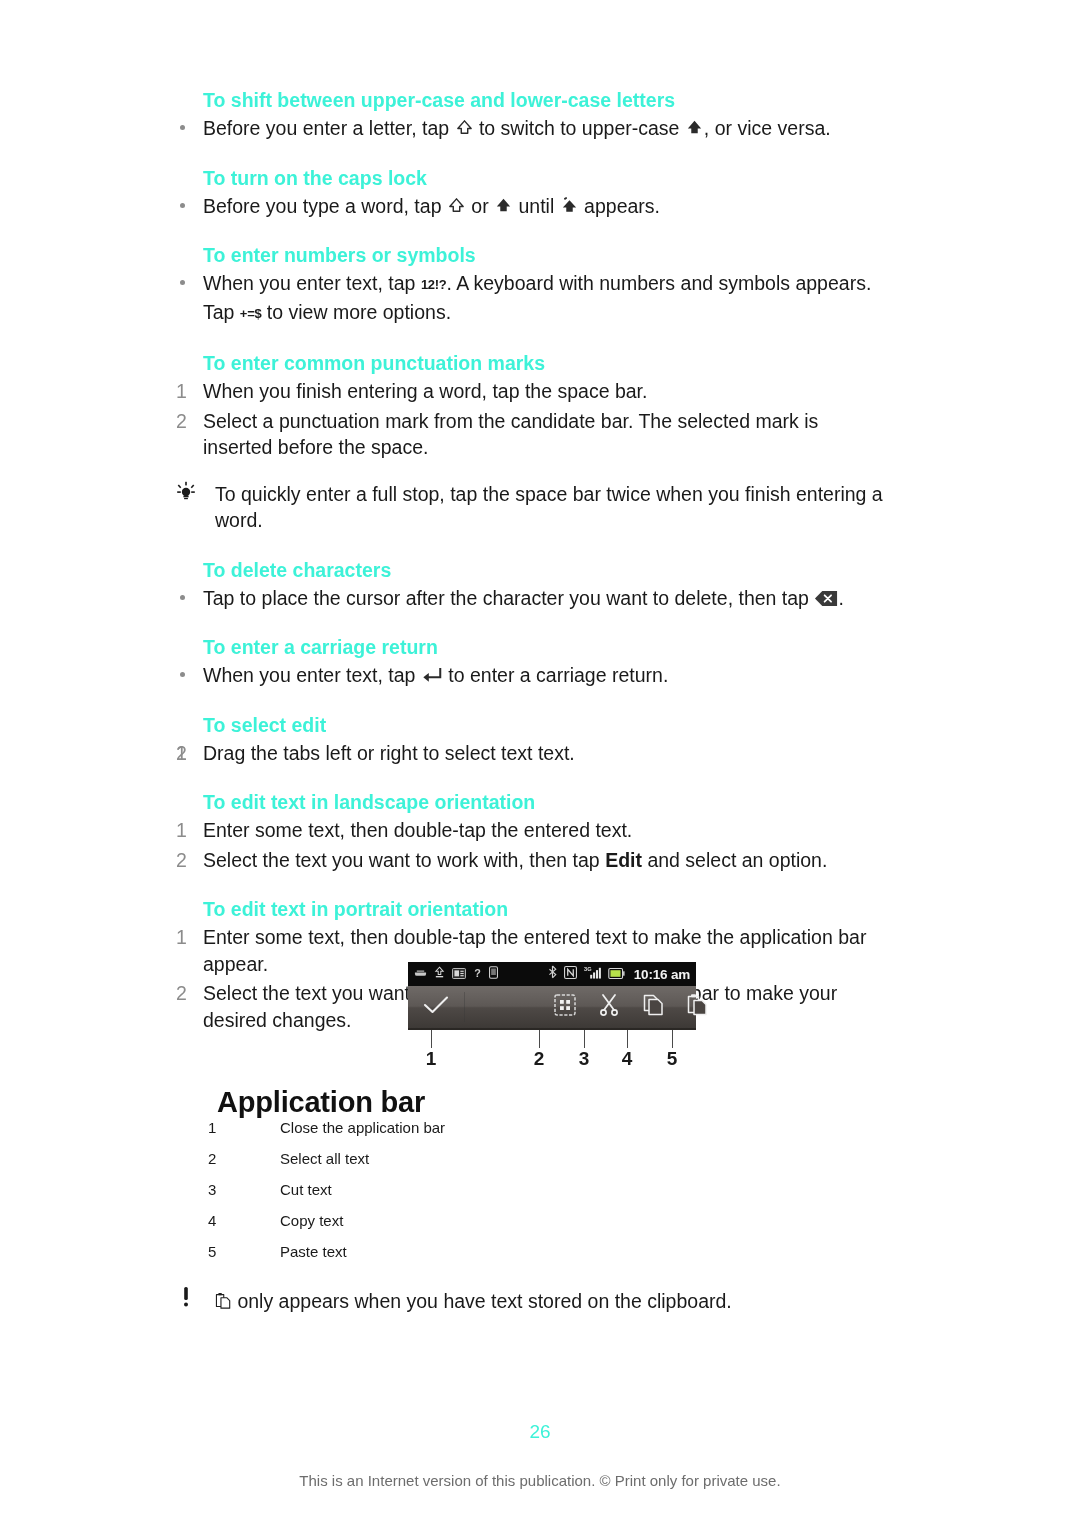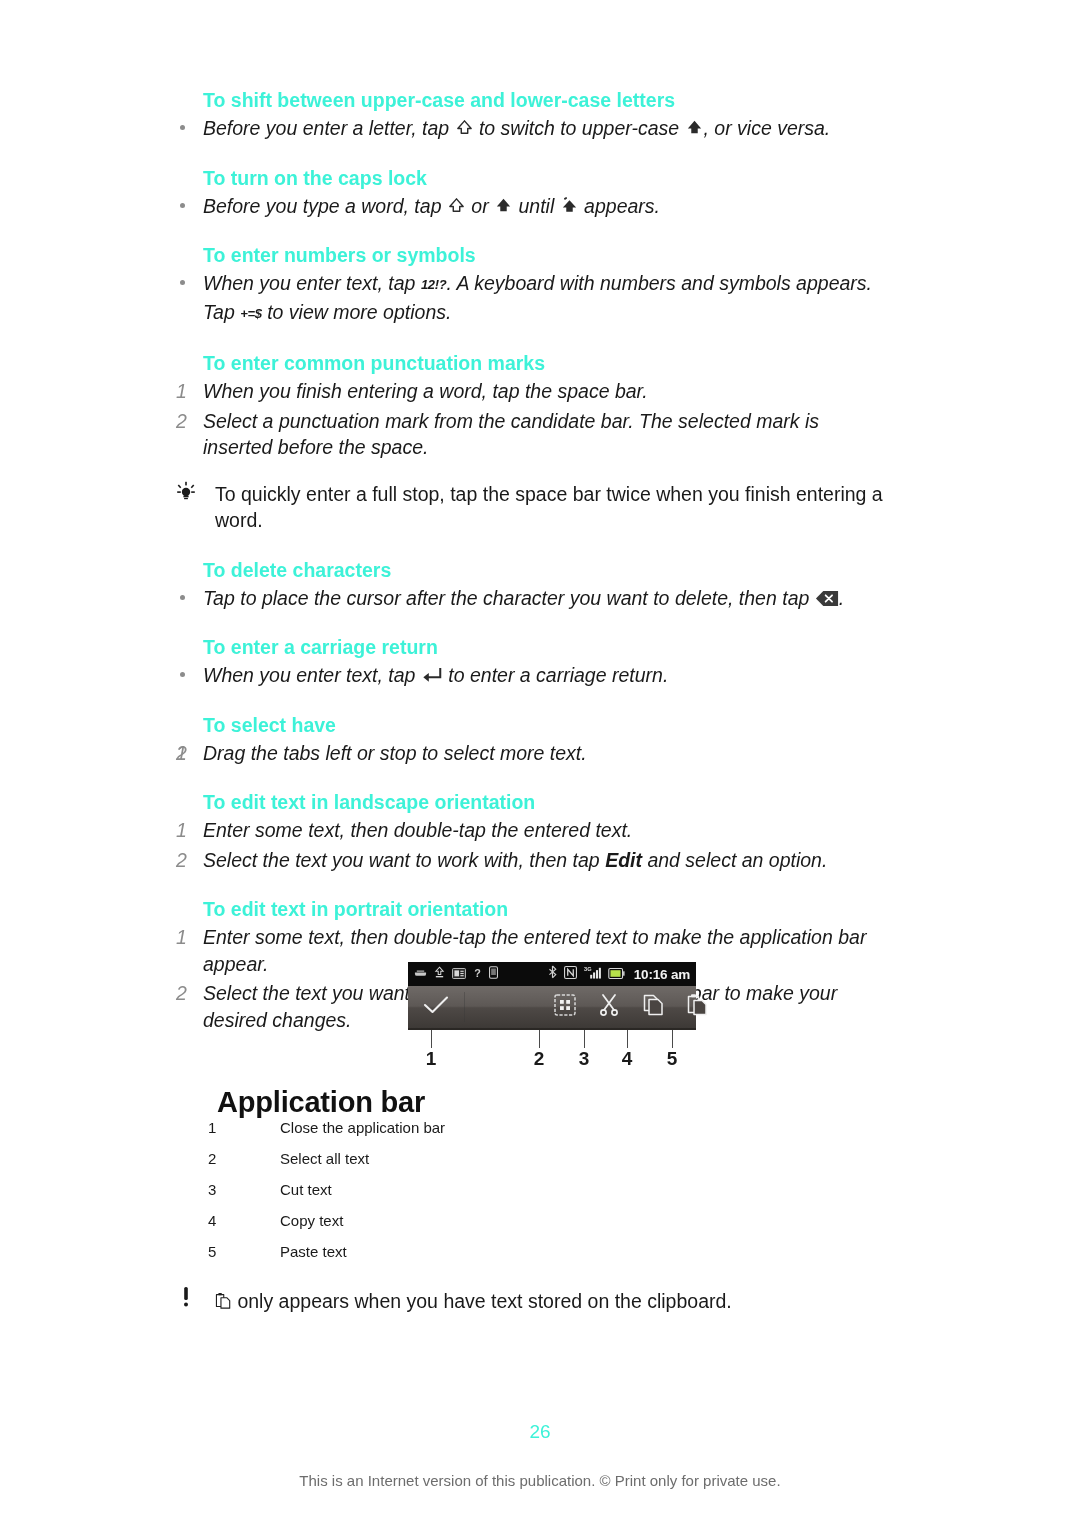--- a/index.html
+++ b/index.html
@@ -41,21 +41,20 @@
   .sec-gap { height: 24px; }
 
   
   .item {
     position: relative;
     padding-left: 33px;
     font-size: 19.5px;
     line-height: 26.5px;
     color: #1a1a1a;
     margin-top: 3px;
-    font-style: italic;
   }
   .item .marker {
     position: absolute;
     left: 6px;
     top: 0;
     width: 22px;
     text-align: left;
     font-size: 19.5px;
     line-height: 26.5px;
     color: #8c8c8c;
@@ -331,27 +330,27 @@
     <div class="item">
       <span class="bulletdot"></span>
       <span>When you enter text, tap <span class="ic"><svg width="22" height="17" viewBox="0 0 24 18">
               <path d="M21 2 L21 11 L6 11" stroke="#2b2b2b" stroke-width="2.2" fill="none" stroke-linecap="square"></path>
               <path d="M8.5 6.2 L2.5 11 L8.5 15.8 Z" fill="#2b2b2b"></path>
             </svg></span> to enter a carriage return.</span>
     </div>
 
     <div class="sec-gap"></div>
 
-    <h3 class="sec">To select have</h3>
+    <h3 class="sec">To select edit</h3>
     <div class="item">
       <span class="marker">1</span>
     </div>
     <div class="item">
       <span class="marker">2</span>
-      <span>Drag the tabs left or stop to select more text.</span>
+      <span>Drag the tabs left or right to select text text.</span>
     </div>
 
     <div class="sec-gap"></div>
 
     <h3 class="sec">To edit text in landscape orientation</h3>
     <div class="item">
       <span class="marker">1</span>
       <span>Enter some text, then double-tap the entered text.</span>
     </div>
     <div class="item">

